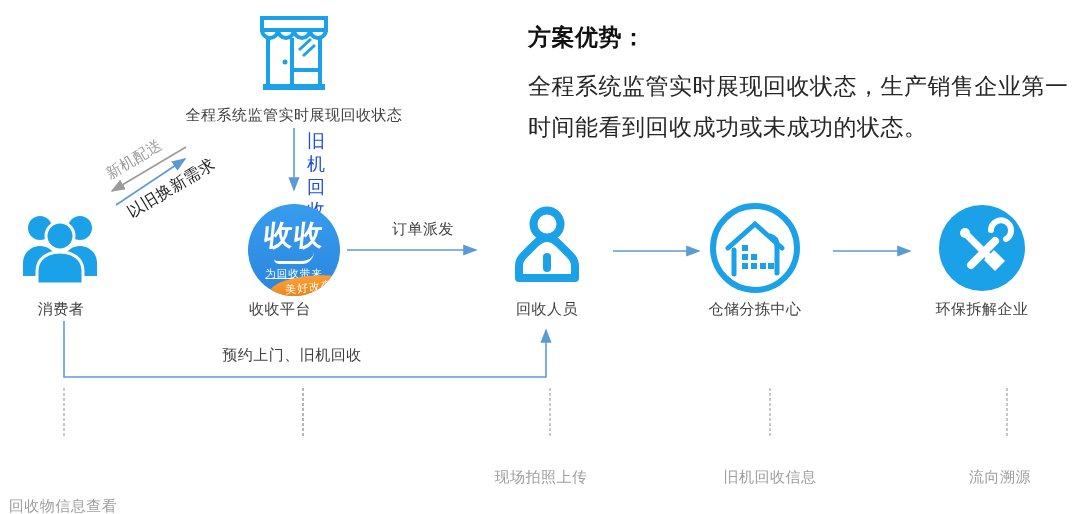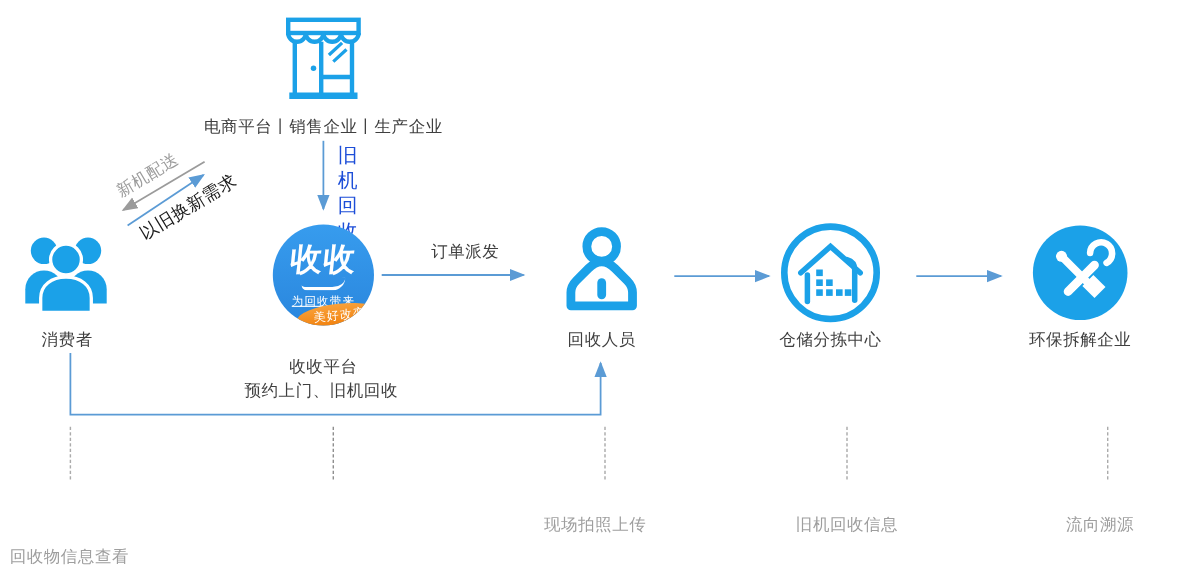--- a/index.html
+++ b/index.html
@@ -85,21 +85,21 @@
       <path d="M10,20 a8,8 0 0 0 16,0 a8,8 0 0 0 16,0 a8,8 0 0 0 16,0 a8,8 0 0 0 16,0"></path>
       <path d="M16,28 V76 M68,28 V76"></path>
       <path d="M40,28 V76"></path>
       <path d="M40,60 H68"></path>
       <path d="M47,40 L59,29 M51,46 L63,35" stroke-width="3"></path>
     </g>
     <line x1="11" y1="77" x2="73" y2="77" stroke="#1BA1E8" stroke-width="6"></line>
     <circle cx="33" cy="52" r="2.5" fill="#1BA1E8"></circle>
   </svg>
 
-  <div class="platforms-label">电商平台丨销售企业丨生产企业</div>
+  <div class="platforms-label">全程系统监管实时展现回收状态</div>
 
   <div class="old-info">旧机回收信息</div>
 
   <div class="edge-text new-delivery">新机配送</div>
   <div class="edge-text trade-in">以旧换新需求</div>
 
   <svg class="abs" style="left:18px;top:203px;" width="84" height="84" viewBox="0 0 84 84">
     <g fill="#1BA1E8">
       <circle cx="22" cy="25" r="12"></circle>
       <path d="M5,73 v-13 c0-10 8-17 17-17 s17,7 17,17 v13 z"></path>
@@ -110,21 +110,21 @@
     </g>
   </svg>
   <div class="node-label" style="left:61px;">消费者</div>
 
   <div class="logo">
     <span class="logo-main">收收</span>
     <div class="logo-smile"></div>
     <span class="logo-sub">为回收带来</span>
     <div class="logo-badge">美好改变</div>
   </div>
-  <div class="node-label" style="left:294px;margin-top:24px;">收收平台</div>
+  <div class="node-label" style="left:280px;">收收平台</div>
 
   <div class="edge-text dispatch">订单派发</div>
 
   <svg class="abs" style="left:505px;top:203px;" width="84" height="84" viewBox="0 0 84 84">
     <g stroke="#1BA1E8" stroke-width="8" fill="none" stroke-linejoin="round" stroke-linecap="round">
       <circle cx="42" cy="21" r="13.5"></circle>
       <path d="M14,75 L14,63 Q14,57 19,52 L30,41 Q36,35 42,35 Q48,35 54,41 L65,52 Q70,57 70,63 L70,75 Z"></path>
     </g>
     <rect x="38" y="50" width="8" height="19" rx="4" fill="#1BA1E8"></rect>
   </svg>
@@ -162,14 +162,18 @@
   </svg>
   <div class="node-label" style="left:982px;">环保拆解企业</div>
 
   <div class="edge-text appointment">预约上门、旧机回收</div>
 
   <div class="footer-label" style="left:63px;margin-top:29px;">回收物信息查看</div>
   <div class="footer-label" style="left:541px;">现场拍照上传</div>
   <div class="footer-label" style="left:770px;">旧机回收信息</div>
   <div class="footer-label" style="left:1000px;">流向溯源</div>
 
+  <div class="advantage">
+    <div class="advantage-title">方案优势：</div>
+    <div class="advantage-body">全程系统监管实时展现回收状态，生产销售企业第一时间能看到回收成功或未成功的状态。</div>
+  </div>
 
 </div>
 
 </body></html>

